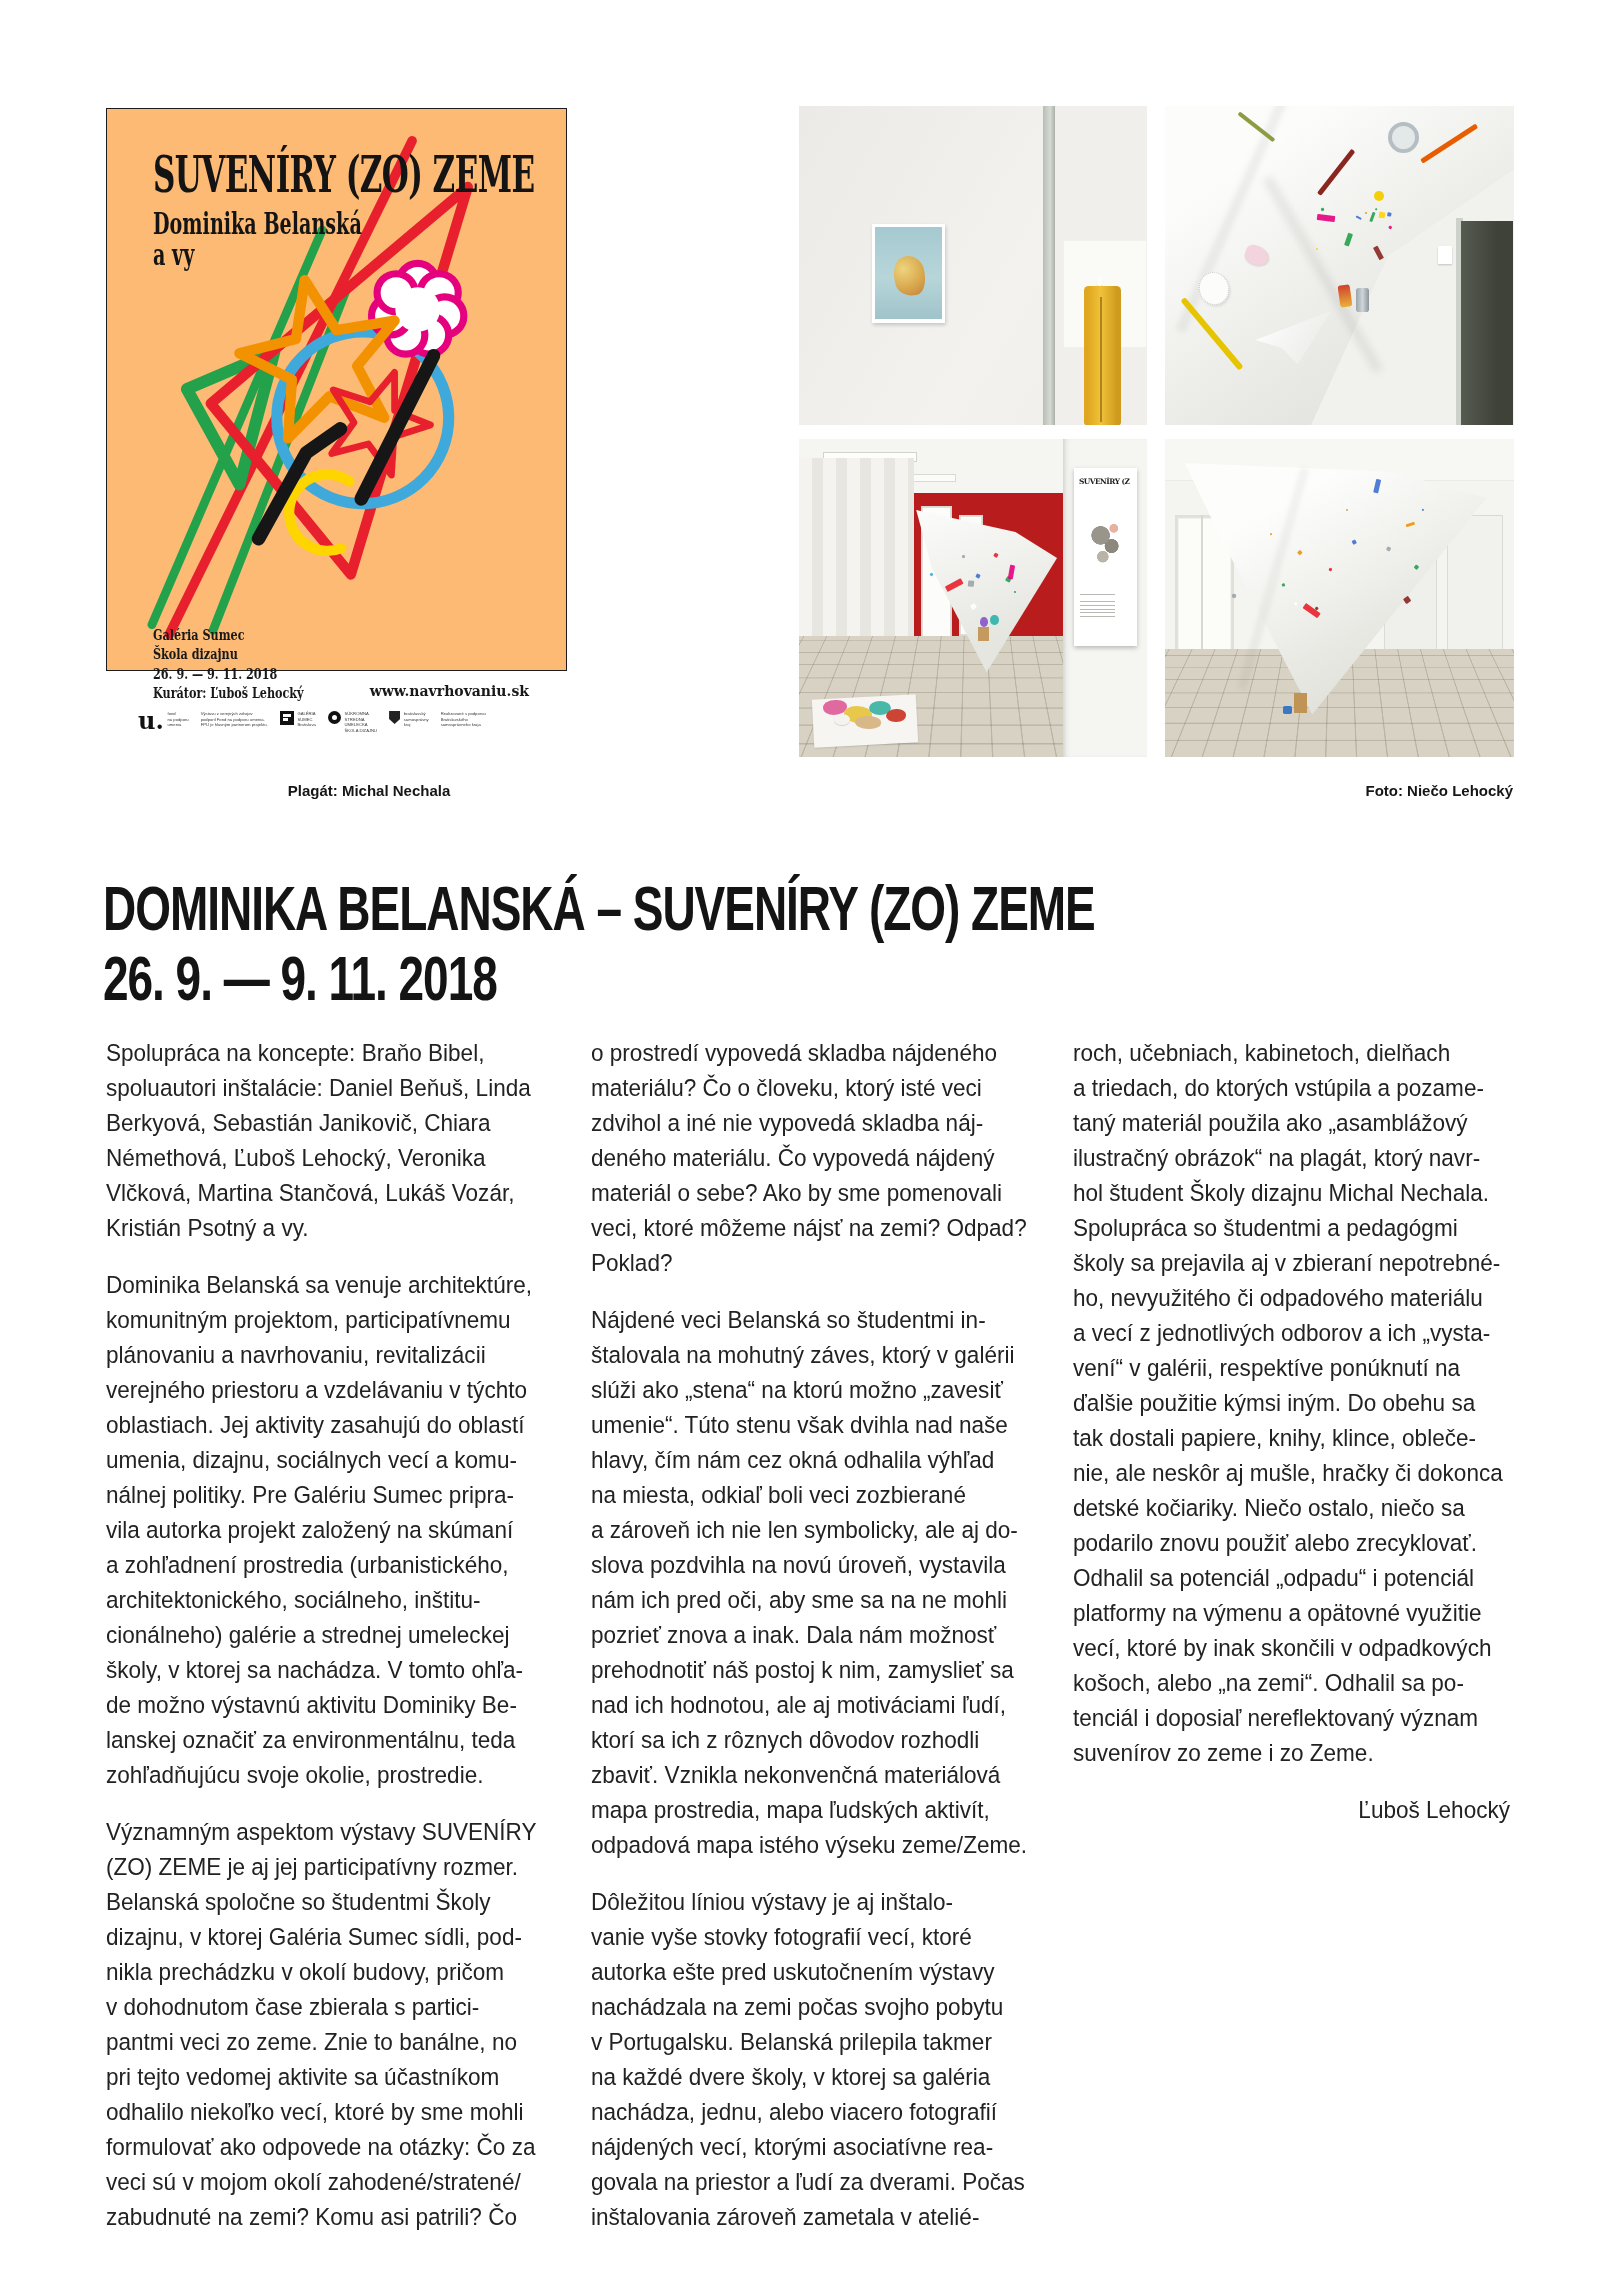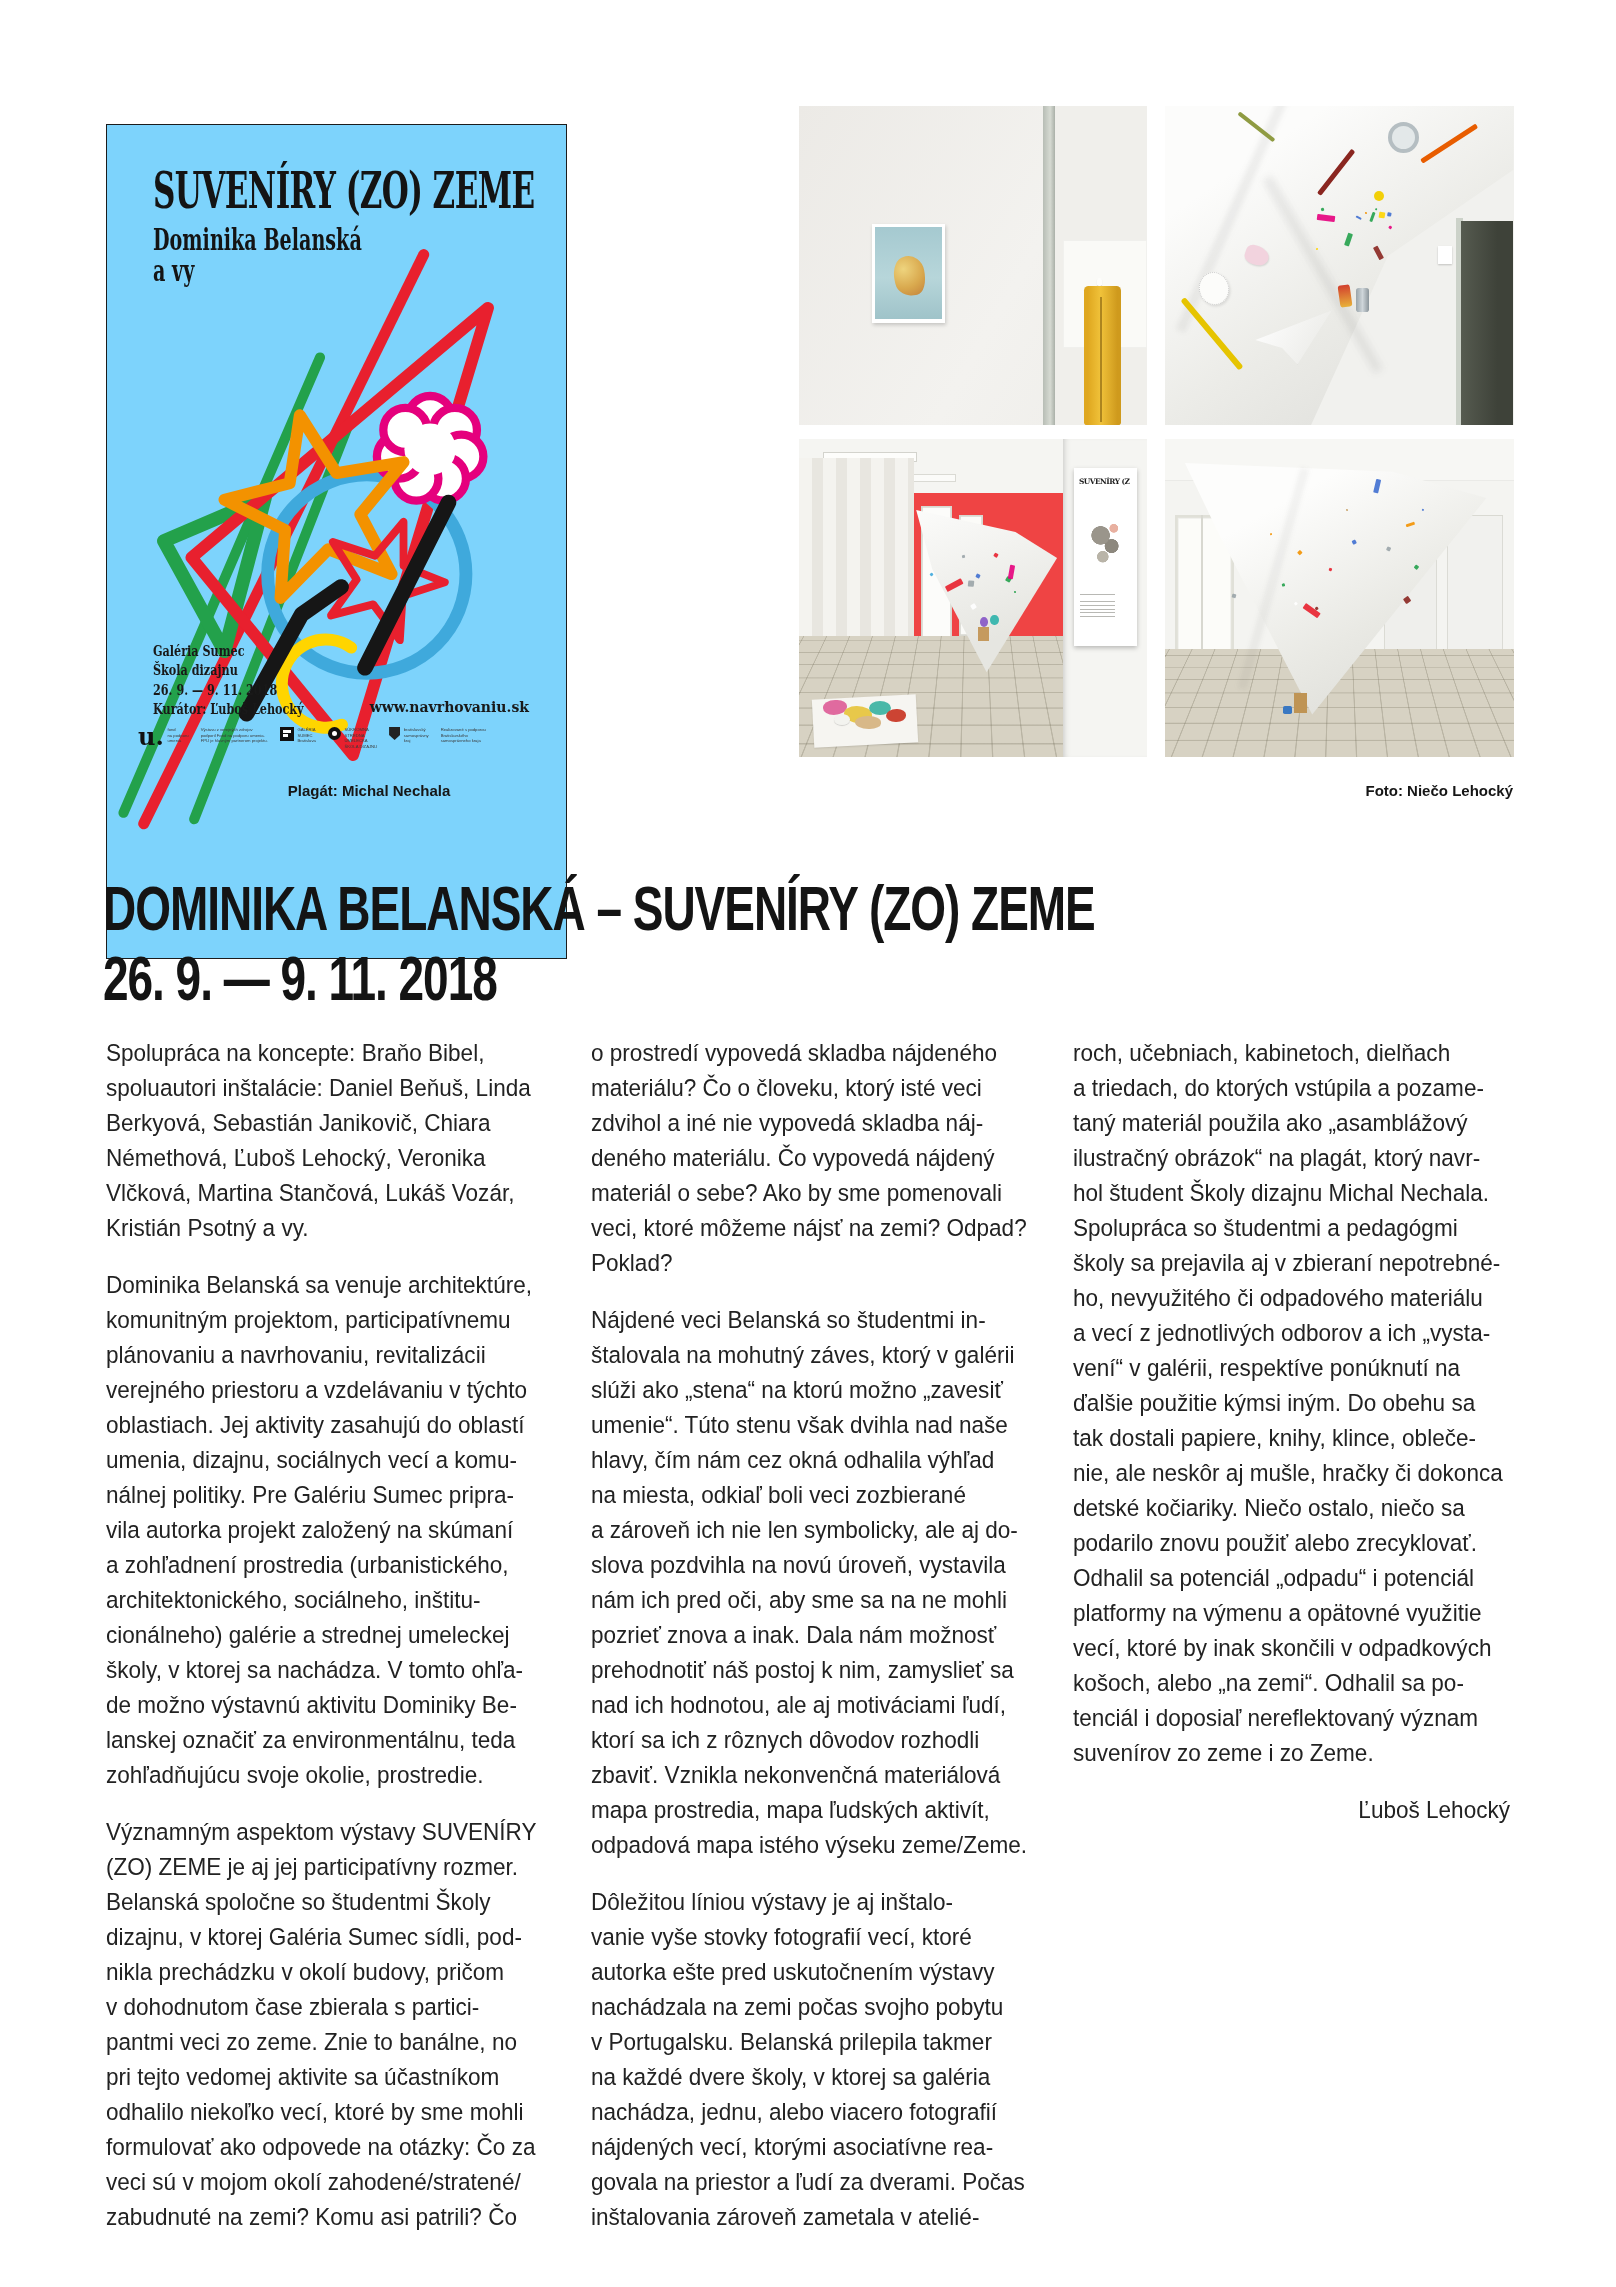--- a/index.html
+++ b/index.html
@@ -1,21 +1,21 @@
 <!DOCTYPE html>
 <html style="--red: #e8202e; --green: #23a14b; --blue: #3fa9dc; --yellow: #ffd500; --orange: #f39200; --pink: #e5007d; --ink: #161616;font-size:14.8px"><head>
 <meta charset="utf-8">
 <style>
   html,body{margin:0;padding:0;background:#ffffff;}
   .page{position:relative;width:1617px;height:2288px;background:#fff;overflow:hidden;
         font-family:"Liberation Sans",sans-serif;color:#1f1f1f;}
 
   
-  .poster{position:absolute;left:106px;top:108px;width:461px;height:835px;background:#7dd3fc;
-          border:0.9px solid #1c1c1c;box-sizing:border-box;margin-top:16px;}
+  .poster{position:absolute;left:106px;top:108px;width:461px;height:563px;background:#fdba74;
+          border:0.9px solid #1c1c1c;box-sizing:border-box;}
   .poster svg.artwork{position:absolute;left:0;top:0;width:100%;height:100%;}
   .poster-title{position:absolute;left:46px;top:41px;font-family:"DejaVu Serif",serif;font-weight:700;
           font-size:50px;line-height:1;letter-spacing:-0.9px;color:#141414;white-space:pre;
           transform:scaleX(.62);transform-origin:0 0;}
   .poster-sub{position:absolute;left:46px;top:100px;font-family:"DejaVu Serif",serif;font-weight:700;
           font-size:29px;line-height:31px;color:#141414;white-space:pre;transform:scaleX(.66);transform-origin:0 0;}
   .poster-info{position:absolute;left:46px;top:517px;font-family:"DejaVu Serif",serif;font-weight:700;
           font-size:14px;line-height:19.4px;color:#191919;white-space:pre;transform:scaleX(.80);transform-origin:0 0;}
   .poster-web{position:absolute;right:37px;top:574px;font-family:"DejaVu Serif",serif;font-weight:700;
           font-size:14px;color:#191919;}
@@ -70,21 +70,21 @@
   .p2 .dot-y{left:60%;top:26.5%;width:10px;height:10px;border-radius:50%;background:#f2cf08;}
   .p2 .pink-paper{left:23%;top:44%;width:24px;height:18.5px;background:#f2d3de;border-radius:40% 60% 55% 45%;transform:rotate(18deg);box-shadow:0.9px 0.9px 1.8px rgba(0,0,0,.12);}
   .p2 .doily{left:10%;top:52%;width:28px;height:31px;background:#fcfcfa;border:0.9px dotted #ccc;border-radius:50%;transform:rotate(-14deg);box-shadow:0.9px 1.8px 2.8px rgba(0,0,0,.1);}
   .p2 .can1{left:55%;top:57%;width:13px;height:24px;background:linear-gradient(90deg,#9aa4aa,#cfd6da 50%,#8b959b);border-radius:2.8px;}
   .p2 .can2{left:50%;top:56%;width:12px;height:22px;background:linear-gradient(180deg,#d2402e,#e8b13a);border-radius:2.8px;transform:rotate(-8deg);}
   .p2 .plane{left:26%;top:64%;width:22%;height:17%;background:linear-gradient(120deg,#ffffff,#e8e8e4);
        clip-path:polygon(0 55%,100% 0,55% 100%,35% 70%);filter:drop-shadow(0.9px 1.8px 1.8px rgba(0,0,0,.15));}
   .p2 .rod-y{left:6%;top:60%;width:26%;height:5.5px;background:#e6c400;transform:rotate(50deg);transform-origin:0 0;border-radius:2.8px;}
 
   
-  .p3{background:#ef4444;padding-left:9px;}
+  .p3{background:#b91c1c;padding-left:9px;}
   .p3 .ceiling{left:0;top:0;width:100%;height:17%;background:#f5f5f2;}
   .p3 .lamp1{left:7%;top:4%;width:27%;height:3.2%;background:#fdfdfb;border:0.9px solid #d3d3cd;box-sizing:border-box;}
   .p3 .lamp2{left:30%;top:11%;width:15%;height:2.6%;background:#fbfbf9;border:0.9px solid #dadad4;box-sizing:border-box;}
   .p3 .curtains{left:0;top:6%;width:33%;height:74%;
        background:repeating-linear-gradient(90deg,#f4f3ef 0 13px,#e8e6e0 13px 24px);}
   .p3 .win1{left:35%;top:21%;width:9%;height:44%;background:#fcfcfa;box-shadow:inset 0 0 0 1.8px #d8d8d0;}
   .p3 .win2{left:46%;top:24%;width:7%;height:38%;background:#fbfbf8;box-shadow:inset 0 0 0 1.8px #d8d8d0;}
   .p3 .rad1{left:35%;top:66%;width:9%;height:8%;background:repeating-linear-gradient(90deg,#eceae5 0 2.8px,#dddbd4 2.8px 4.6px);}
   .p3 .rad2{left:46%;top:63%;width:7%;height:6%;background:repeating-linear-gradient(90deg,#eceae5 0 2.8px,#dddbd4 2.8px 4.6px);}
   .p3 .floor{left:0;top:62%;width:100%;height:38%;overflow:hidden;}

